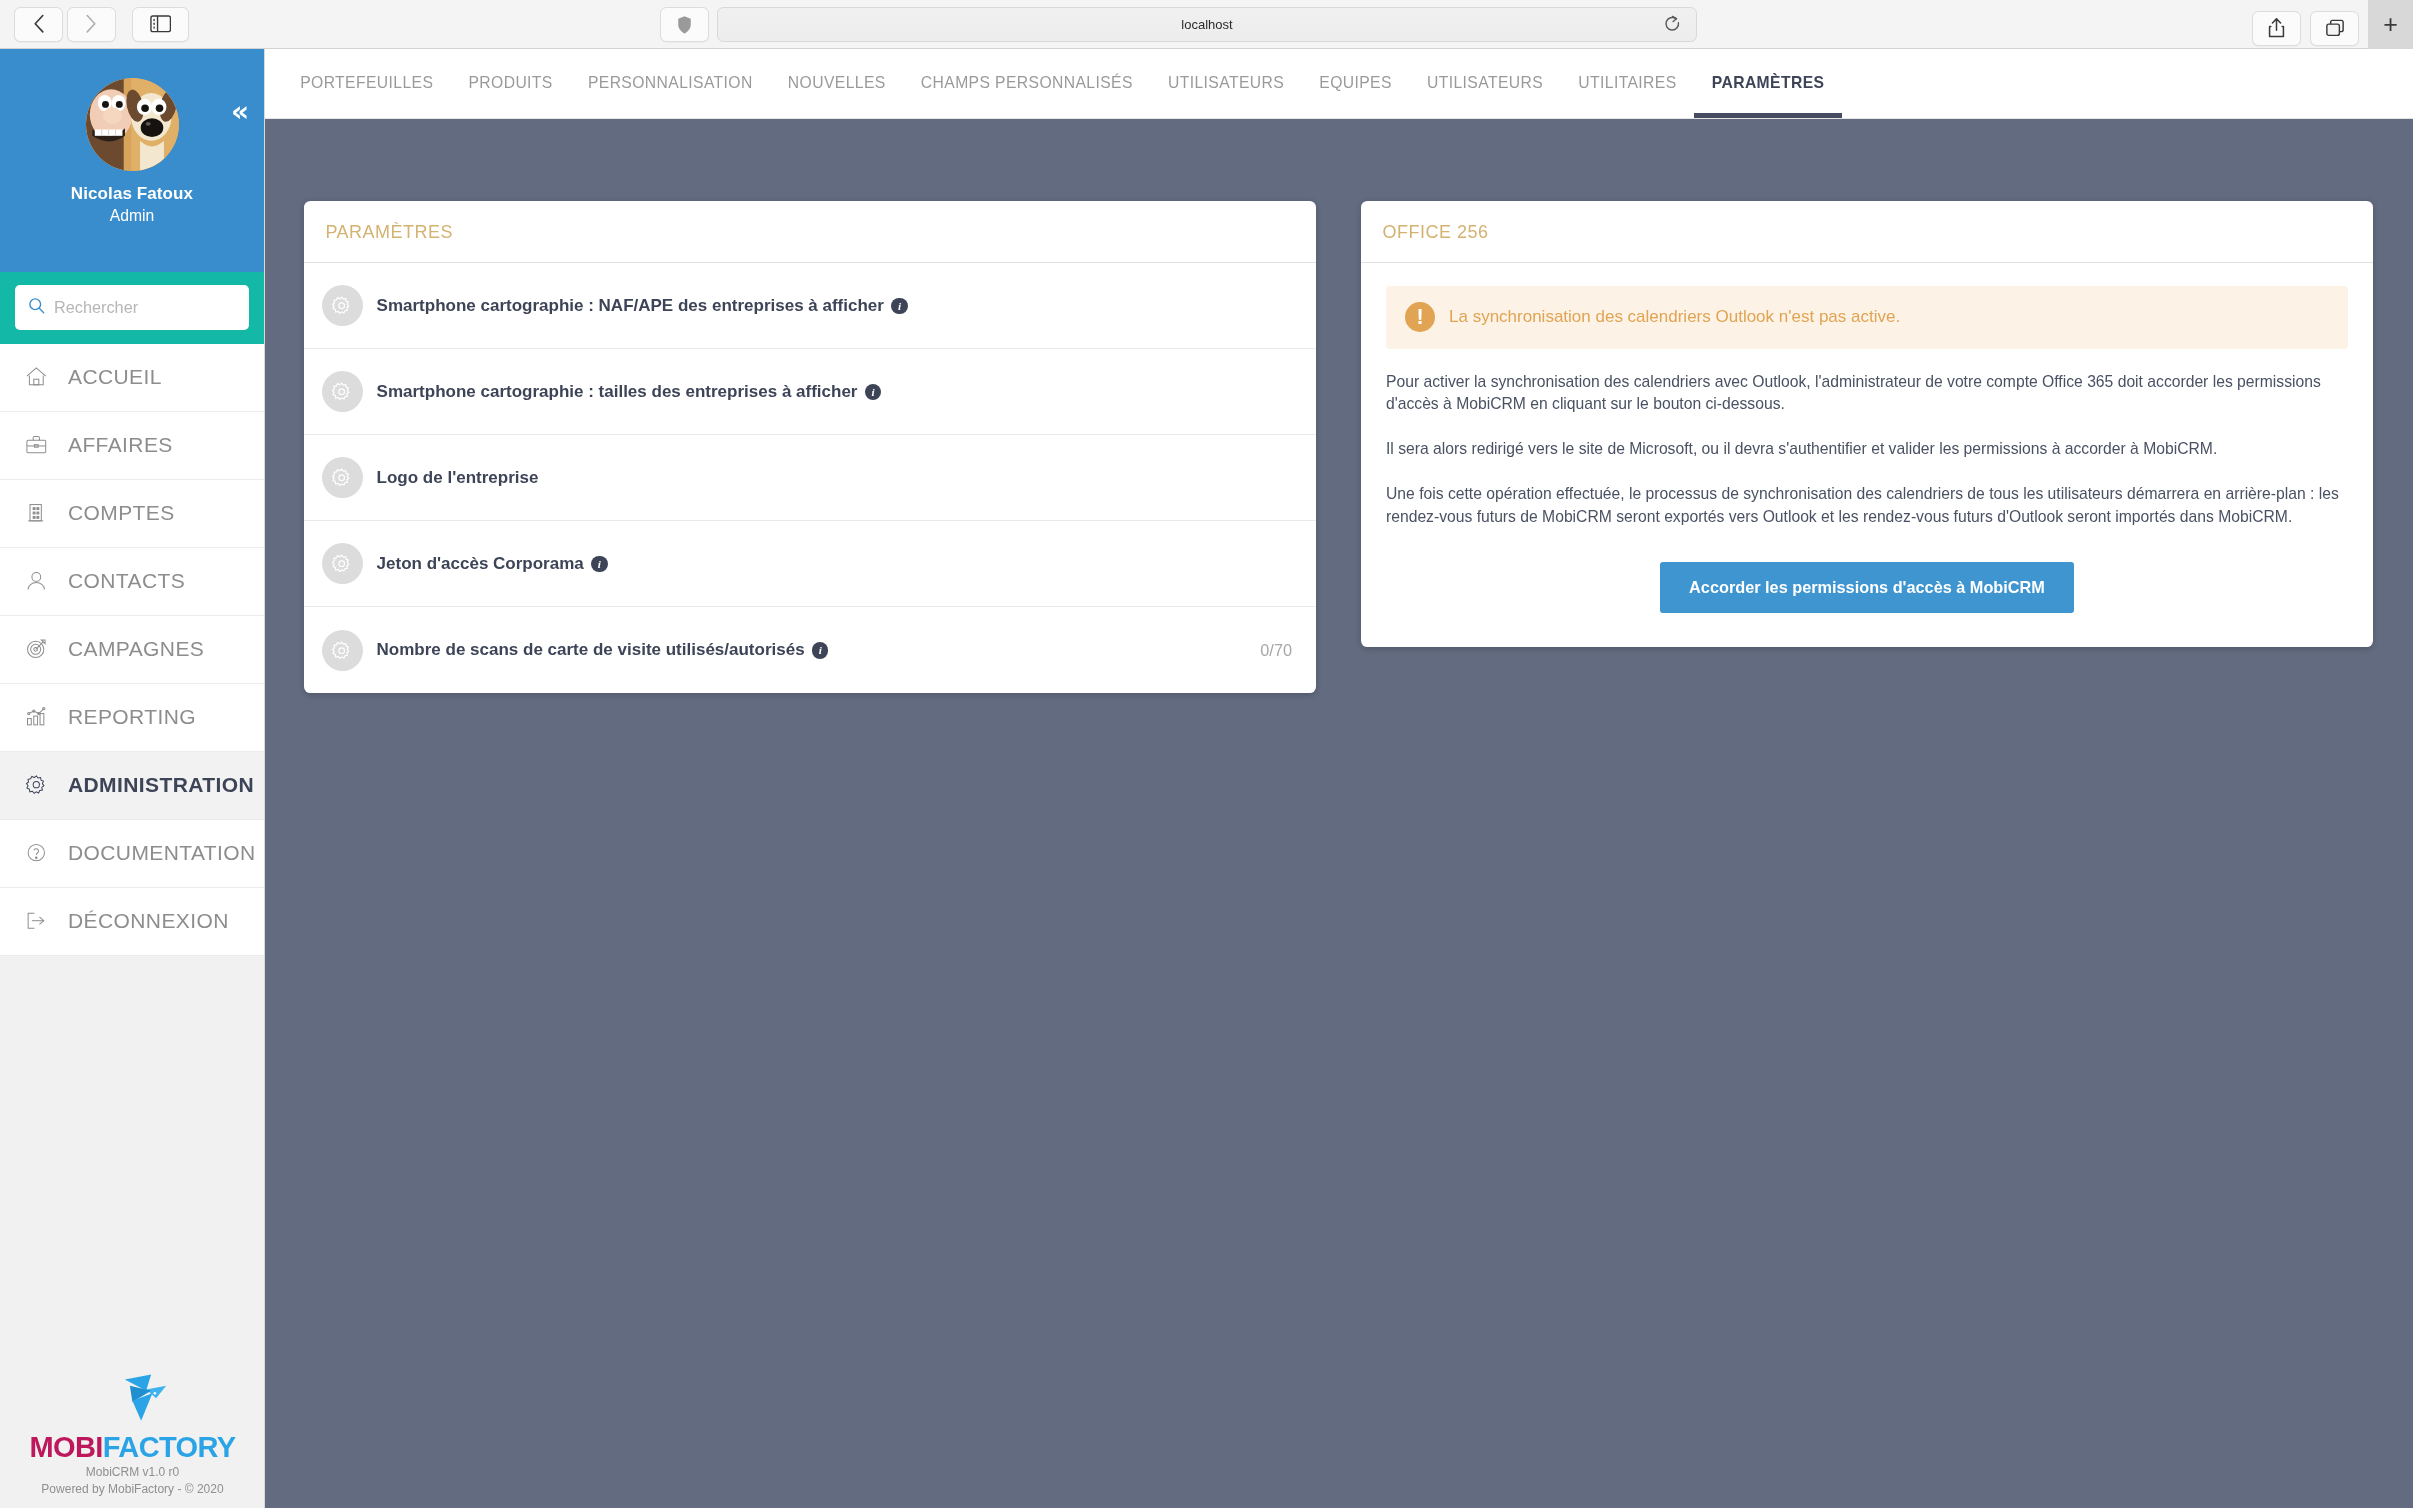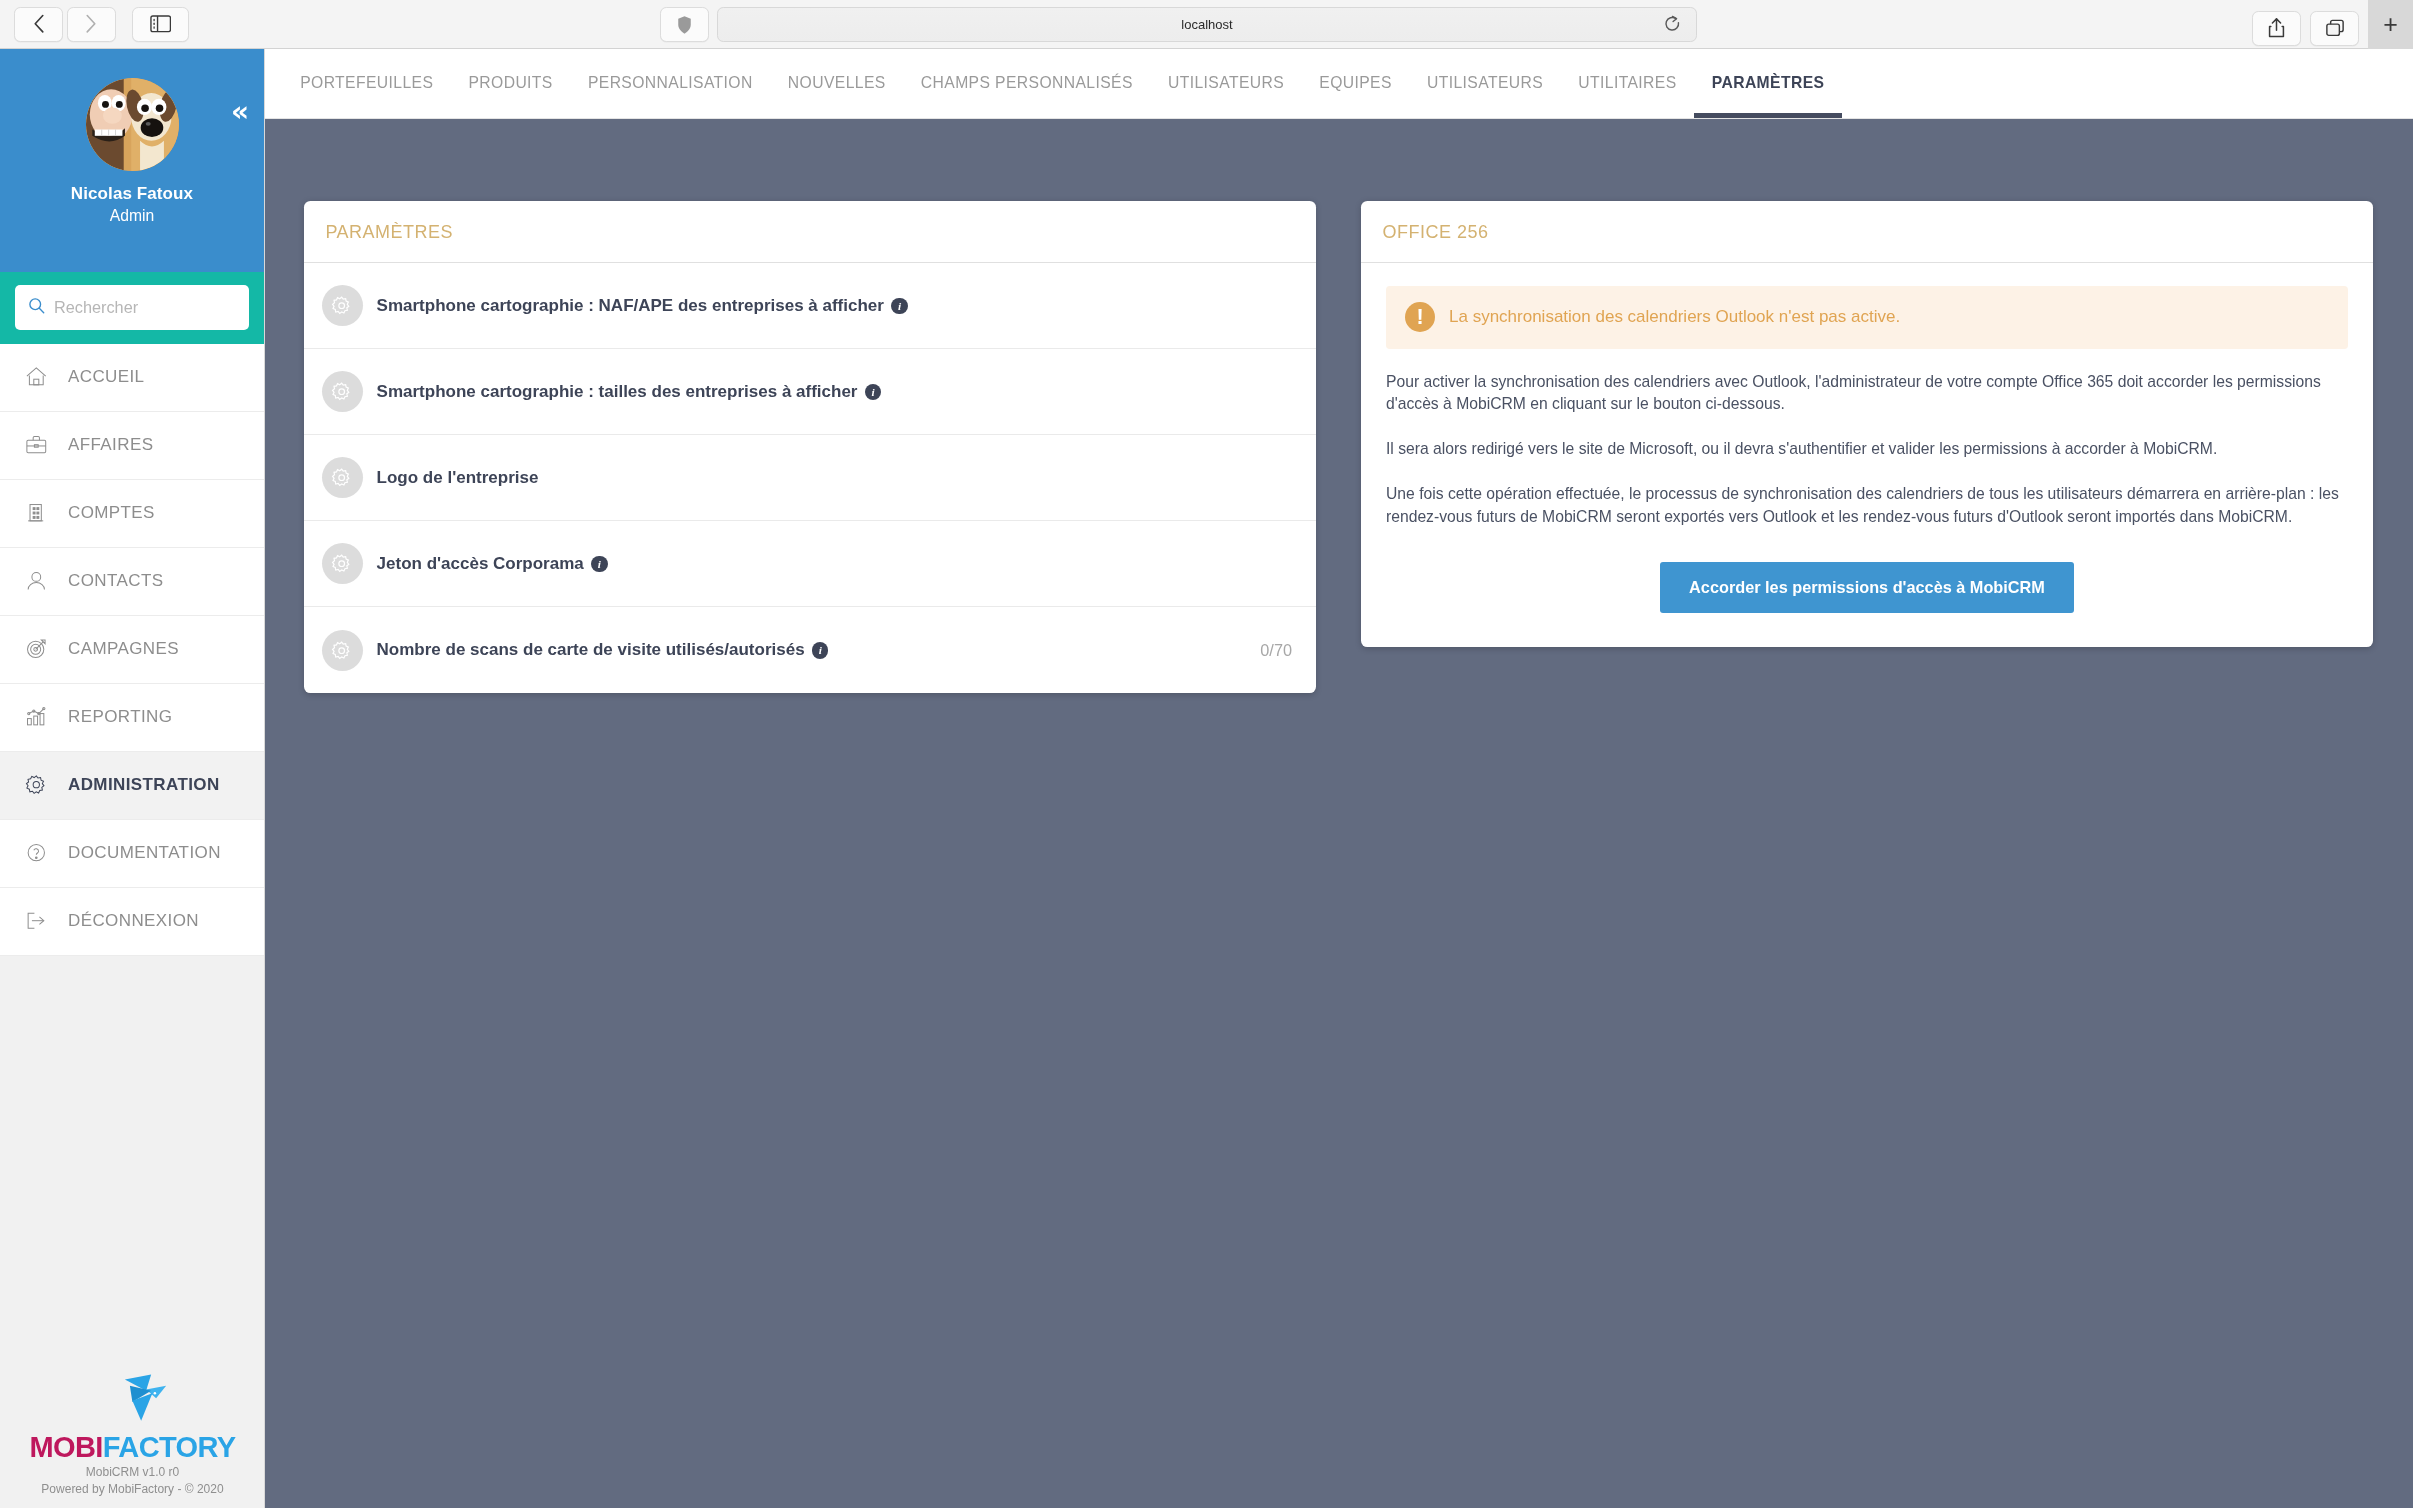--- a/index.html
+++ b/index.html
@@ -117,21 +117,21 @@
 
   .nav-list { background: #fff; }
   .nav-item {
     height: 68px;
     display: flex; align-items: center;
     padding-left: 21.4px; gap: 17.6px;
     border-bottom: 0.6px solid #ececec;
     cursor: pointer;
   }
   .nav-item .lbl {
-    font-size: 17px; color: #8d8d8d;
+    font-size: 21px; color: #8d8d8d;
     letter-spacing: 0.4px;
   }
   .nav-item.active { background: #f2f2f2; }
   .nav-item.active .lbl { color: #3d4457; font-weight: bold; }
   .nav-item.active .nav-ico svg { stroke: #3d4457; }
   .nav-ico { width: 29px; display: flex; align-items: center; justify-content: center; }
   .nav-ico svg { stroke: #8d8d8d; fill: none; stroke-width: 1.6; }
 
   .sidebar-footer {
     position: absolute; bottom: 0; left: 0;

